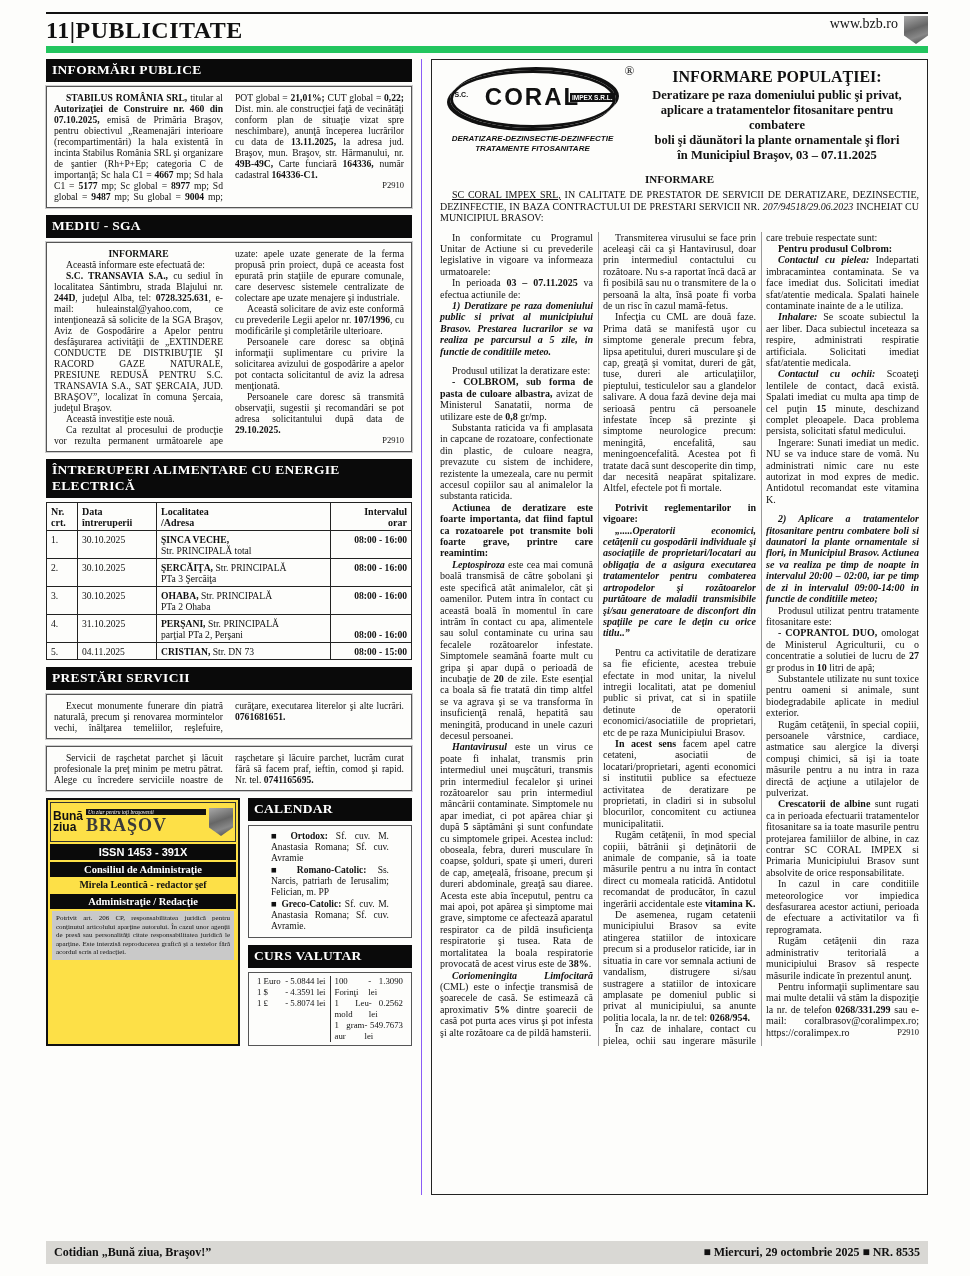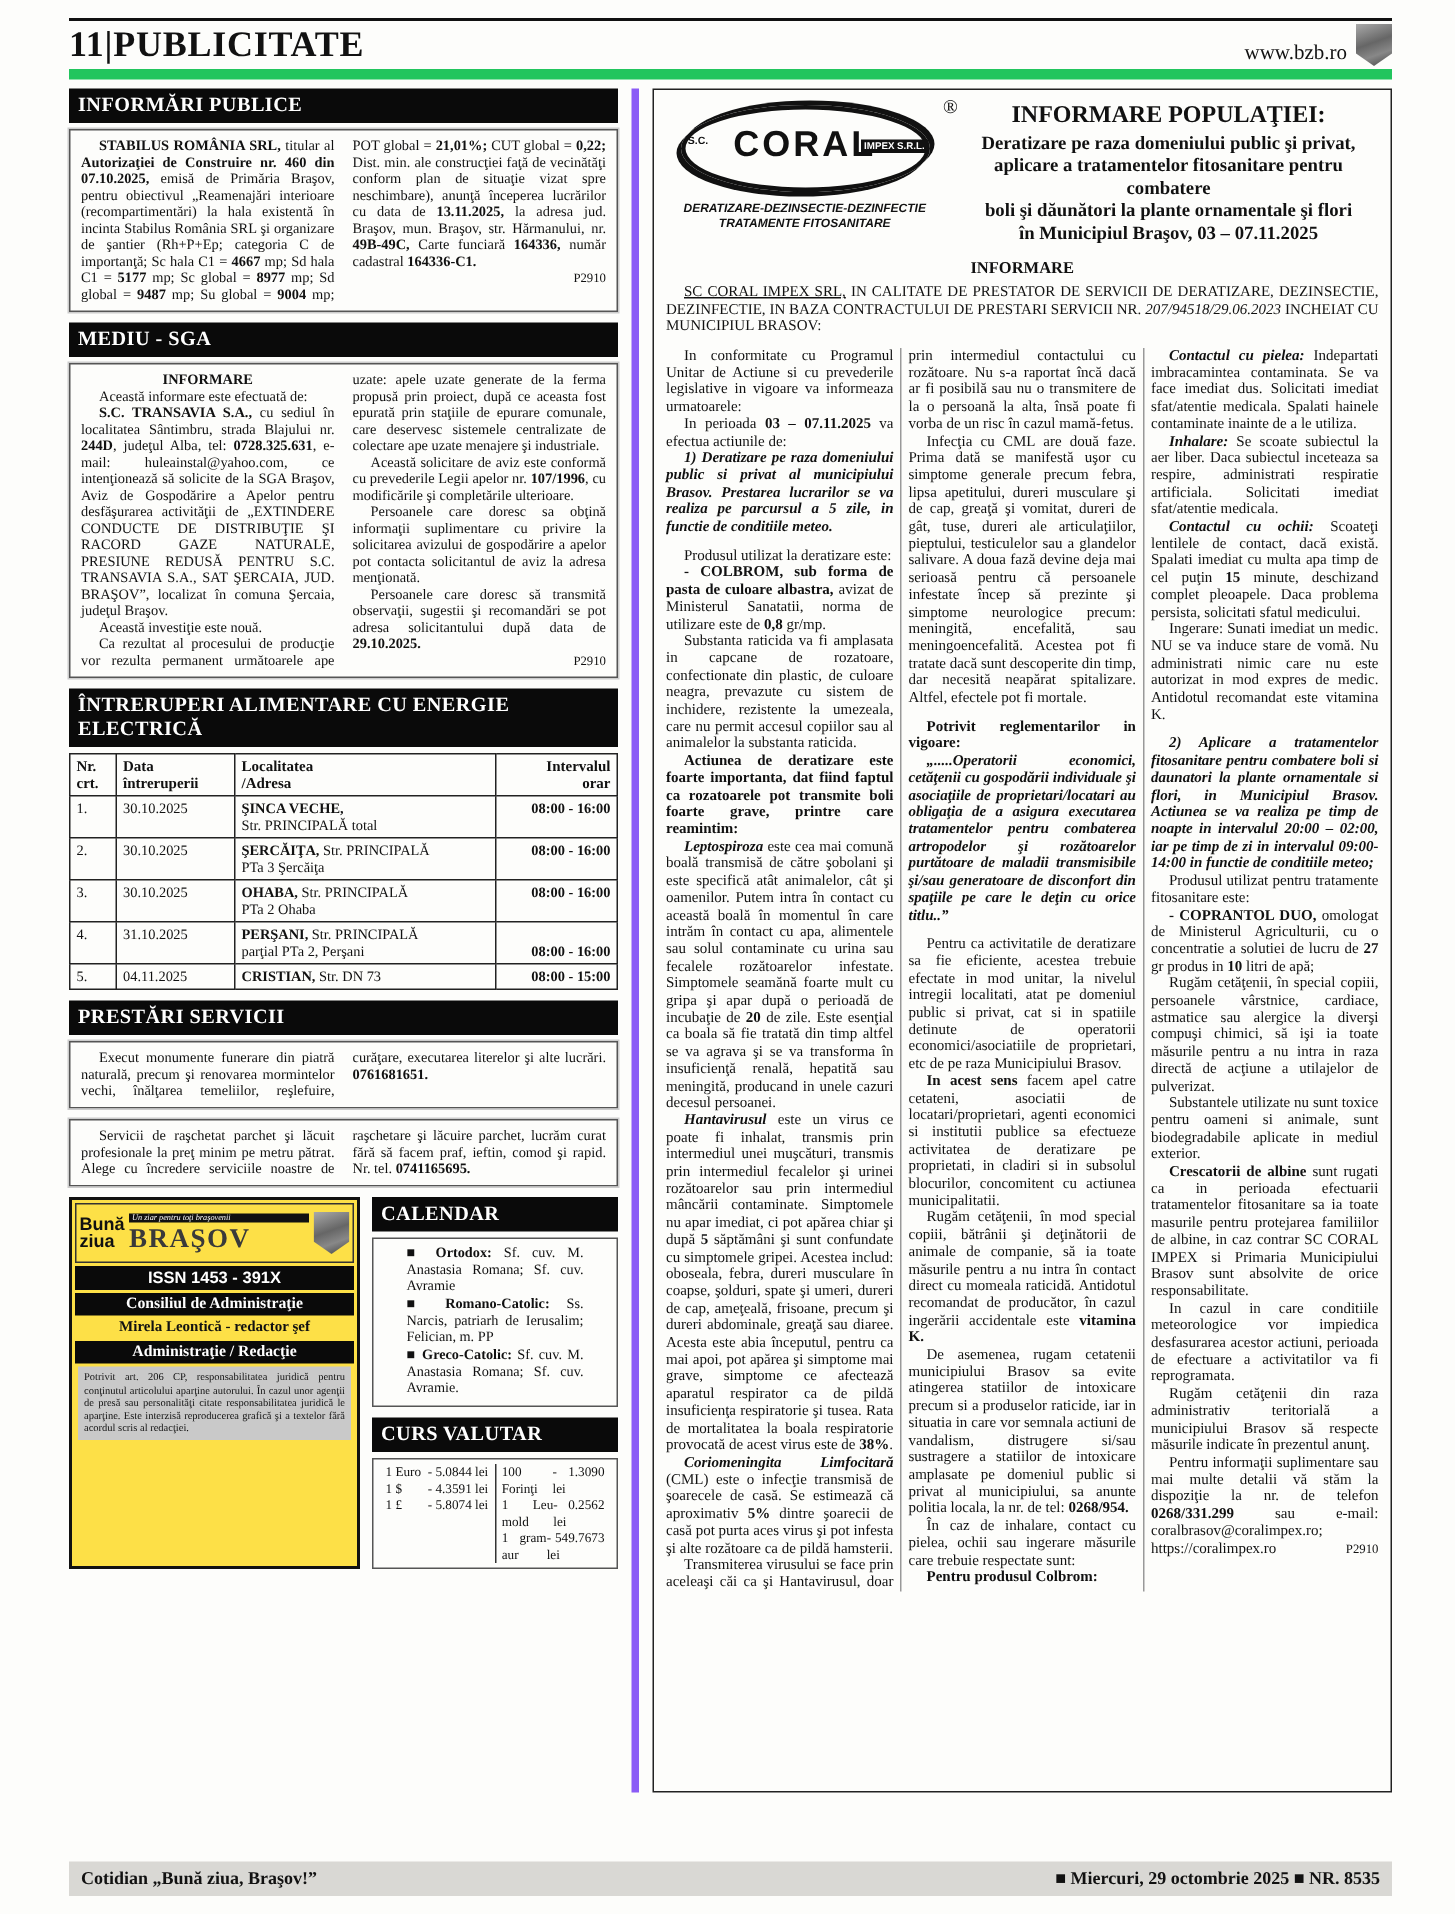--- a/index.html
+++ b/index.html
@@ -4,27 +4,27 @@
 <style>
   html,body{margin:0;padding:0;background:#f3f2ee;}
   .page{position:relative;width:970px;height:1276px;background:#fdfdfb;color:#111;
         font-family:"Liberation Serif","DejaVu Serif",serif;overflow:hidden;box-sizing:border-box;
         padding:12px 42px 0 46px;}
   
   .hdr{border-top:2px solid #111;border-bottom:7px solid #22c55e;display:flex;align-items:center;
        justify-content:space-between;padding:2px 0;margin-bottom:6px;}
   .hdr-title{font-size:24px;font-weight:bold;letter-spacing:.5px;}
   .hdr-title .bar{font-weight:bold;}
-  .hdr-right{display:flex;align-items:flex-end;gap:6px;}
+  .hdr-right{display:flex;align-items:flex-start;gap:6px;}
   .hdr-site{font-size:14px;}
   .crest{width:24px;height:28px;background:linear-gradient(160deg,#aaa 0%,#666 45%,#888 70%,#444 100%);
          clip-path:polygon(0 0,100% 0,100% 70%,50% 100%,0 70%);}
   
   .main{display:flex;align-items:stretch;}
-  .colL{width:366px;flex:0 0 366px;padding-right:9px;border-right:5px solid #8b5cf6;}
+  .colL{width:366px;flex:0 0 366px;padding-right:9px;border-right:1px solid #8b5cf6;}
   .colR{flex:1;padding-left:9px;}
   
   .banner{background:#0a0a0a;color:#fff;font-weight:bold;font-size:13.5px;padding:3px 6px 4px;
           letter-spacing:.3px;margin:7px 0 4px;}
   .banner:first-child{margin-top:0;}
   .adbox{border:1px solid #555;outline:1px solid #ccc;padding:5px 7px;font-size:9.6px;line-height:11px;}
   .cols2{column-count:2;column-gap:12px;}
   p{margin:0;text-indent:12px;text-align:justify;}
   .g{margin-top:8px;}
   .hc{text-align:center;text-indent:0;font-weight:bold;}
@@ -296,22 +296,22 @@
             <p><span>De asemenea, rugam cetatenii municipiului Brasov sa evite atingerea statiilor de intoxicare precum si a produselor raticide, iar in situatia in care vor semnala actiuni de vandalism, distrugere si/sau sustragere a statiilor de intoxicare amplasate pe domeniul public si privat al municipiului, sa anunte politia locala, la nr. de tel: </span><span class="rb">0268/954.</span></p>
             <p><span>În caz de inhalare, contact cu pielea, ochii sau ingerare măsurile care trebuie respectate sunt:</span></p>
             <p><span class="rb">Pentru produsul Colbrom:</span></p>
             <p><span class="rb ri">Contactul cu pielea:</span><span> Indepartati imbracamintea contaminata. Se va face imediat dus. Solicitati imediat sfat/atentie medicala. Spalati hainele contaminate inainte de a le utiliza.</span></p>
             <p><span class="rb ri">Inhalare:</span><span> Se scoate subiectul la aer liber. Daca subiectul inceteaza sa respire, administrati respiratie artificiala. Solicitati imediat sfat/atentie medicala.</span></p>
             <p><span class="rb ri">Contactul cu ochii:</span><span> Scoateţi lentilele de contact, dacă există. Spalati imediat cu multa apa timp de cel puţin </span><span class="rb">15</span><span> minute, deschizand complet pleoapele. Daca problema persista, solicitati sfatul medicului.</span></p>
             <p><span>Ingerare: Sunati imediat un medic. NU se va induce stare de vomă. Nu administrati nimic care nu este autorizat in mod expres de medic. Antidotul recomandat este vitamina K.</span></p>
             <p class="g"><span class="rb ri">2) Aplicare a tratamentelor fitosanitare pentru combatere boli si daunatori la plante ornamentale si flori, in Municipiul Brasov. Actiunea se va realiza pe timp de noapte in intervalul 20:00 – 02:00, iar pe timp de zi in intervalul 09:00-14:00 in functie de conditiile meteo;</span></p>
             <p><span>Produsul utilizat pentru tratamente fitosanitare este:</span></p>
             <p><span class="rb">- COPRANTOL DUO,</span><span> omologat de Ministerul Agriculturii, cu o concentratie a solutiei de lucru de </span><span class="rb">27</span><span> gr produs in </span><span class="rb">10</span><span> litri de apă;</span></p>
+            <p><span>Substantele utilizate nu sunt toxice pentru oameni si animale, sunt biodegradabile aplicate in mediul exterior.</span></p>
             <p><span>Rugăm cetăţenii, în special copiii, persoanele vârstnice, cardiace, astmatice sau alergice la diverşi compuşi chimici, să işi ia toate măsurile pentru a nu intra in raza directă de acţiune a utilajelor de pulverizat.</span></p>
-            <p><span>Substantele utilizate nu sunt toxice pentru oameni si animale, sunt biodegradabile aplicate in mediul exterior.</span></p>
             <p><span class="rb">Crescatorii de albine</span><span> sunt rugati ca in perioada efectuarii tratamentelor fitosanitare sa ia toate masurile pentru protejarea familiilor de albine, in caz contrar SC CORAL IMPEX si Primaria Municipiului Brasov sunt absolvite de orice responsabilitate.</span></p>
             <p><span>In cazul in care conditiile meteorologice vor impiedica desfasurarea acestor actiuni, perioada de efectuare a activitatilor va fi reprogramata.</span></p>
             <p><span>Rugăm cetăţenii din raza administrativ teritorială a municipiului Brasov să respecte măsurile indicate în prezentul anunţ.</span></p>
             <p><span>Pentru informaţii suplimentare sau mai multe detalii vă stăm la dispoziţie la nr. de telefon </span><span class="rb">0268/331.299</span><span> sau e-mail: coralbrasov@coralimpex.ro; https://coralimpex.ro</span><span class="rf">P2910</span></p>
           </div>
       </div>
     </div>
   </div>
 
   <div class="foot">

